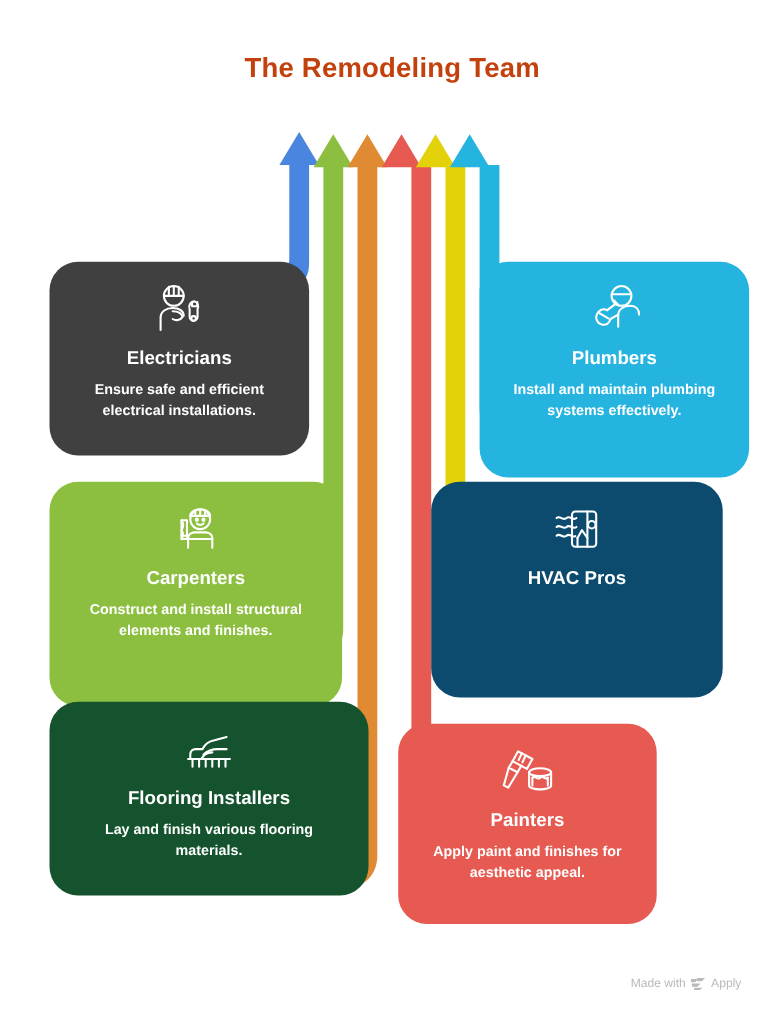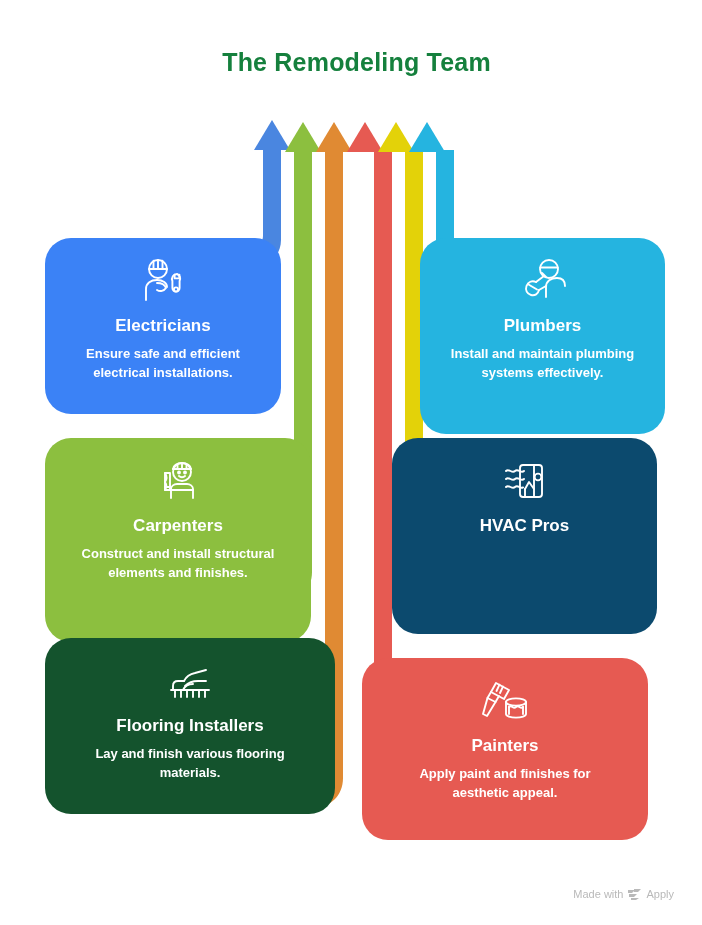--- a/index.html
+++ b/index.html
@@ -21,21 +21,21 @@
 
   
   #page-title {
     position: absolute;
     top: 48px;
     left: 0;
     width: 702px;
     text-align: center;
     font-size: 25px;
     font-weight: bold;
-    color: #15803d;
+    color: #c2410c;
     letter-spacing: 0.2px;
     padding-left: 11px;
   }
 
   
   #flow-layer {
     position: absolute;
     top: 0; left: 0;
     width: 702px;
     height: 925px;
@@ -72,25 +72,25 @@
   .card-desc {
     font-size: 13px;
     font-weight: bold;
     color: #ffffff;
     line-height: 1.45;
     max-width: 230px;
   }
 
   
   #card-electricians { left: 45px;  top: 238px; width: 236px; height: 176px; }
-  #card-plumbers     { left: 420px; top: 238px; width: 245px; height: 196px; }
+  #card-plumbers     { left: 436px; top: 238px; width: 245px; height: 196px; }
   #card-carpenters   { left: 45px;  top: 438px; width: 266px; height: 204px; }
   #card-hvac         { left: 392px; top: 438px; width: 265px; height: 196px; }
   #card-flooring     { left: 45px;  top: 638px; width: 290px; height: 176px; }
-  #card-painters     { left: 362px; top: 658px; width: 286px; height: 182px; }
+  #card-painters     { left: 362px; top: 658px; width: 235px; height: 182px; }
 
   
   #footer-watermark {
     position: absolute;
     right: 28px;
     bottom: 25px;
     display: flex;
     align-items: center;
     gap: 5px;
     font-size: 11px;
@@ -170,21 +170,21 @@
       <path fill="#25b4e0" d="
         M 418,150 L 436,150 L 436,372
         C 436,390 449,402 467,402
         L 480,402 L 480,380 L 467,380
         C 460,380 454,375 454,368
         L 454,150 Z"></path>
       <polygon fill="#25b4e0" points="427,122 445,152 409,152"></polygon>
     </g>
   </svg>
 
-  <div class="card" id="card-electricians" style="background:#3b82f6;">
+  <div class="card" id="card-electricians" style="background:#404040;">
     <svg class="card-icon" viewBox="0 0 54 50" fill="none" stroke="#ffffff" stroke-width="1.9" stroke-linecap="round" stroke-linejoin="round">
       <circle cx="22" cy="13" r="9"></circle>
       <path d="M13 13 H31"></path>
       <path d="M22 4 V13"></path>
       <path d="M17.5 4.8 L17.5 13"></path>
       <path d="M26.5 4.8 L26.5 13"></path>
       <path d="M10 44 V33 C10 27 15 24 21 24"></path>
       <path d="M21 24 C27 24 31 27 31 31"></path>
       <path d="M21 27 C26 27 29 29 30 32 C28 35 24 36 21 34"></path>
       <path d="M41 18 a5 5 0 0 0 -4.6 7 L36.4 32 a3.6 3.6 0 1 0 7.2 0 L43.6 25 A5 5 0 0 0 41 18 Z"></path>

